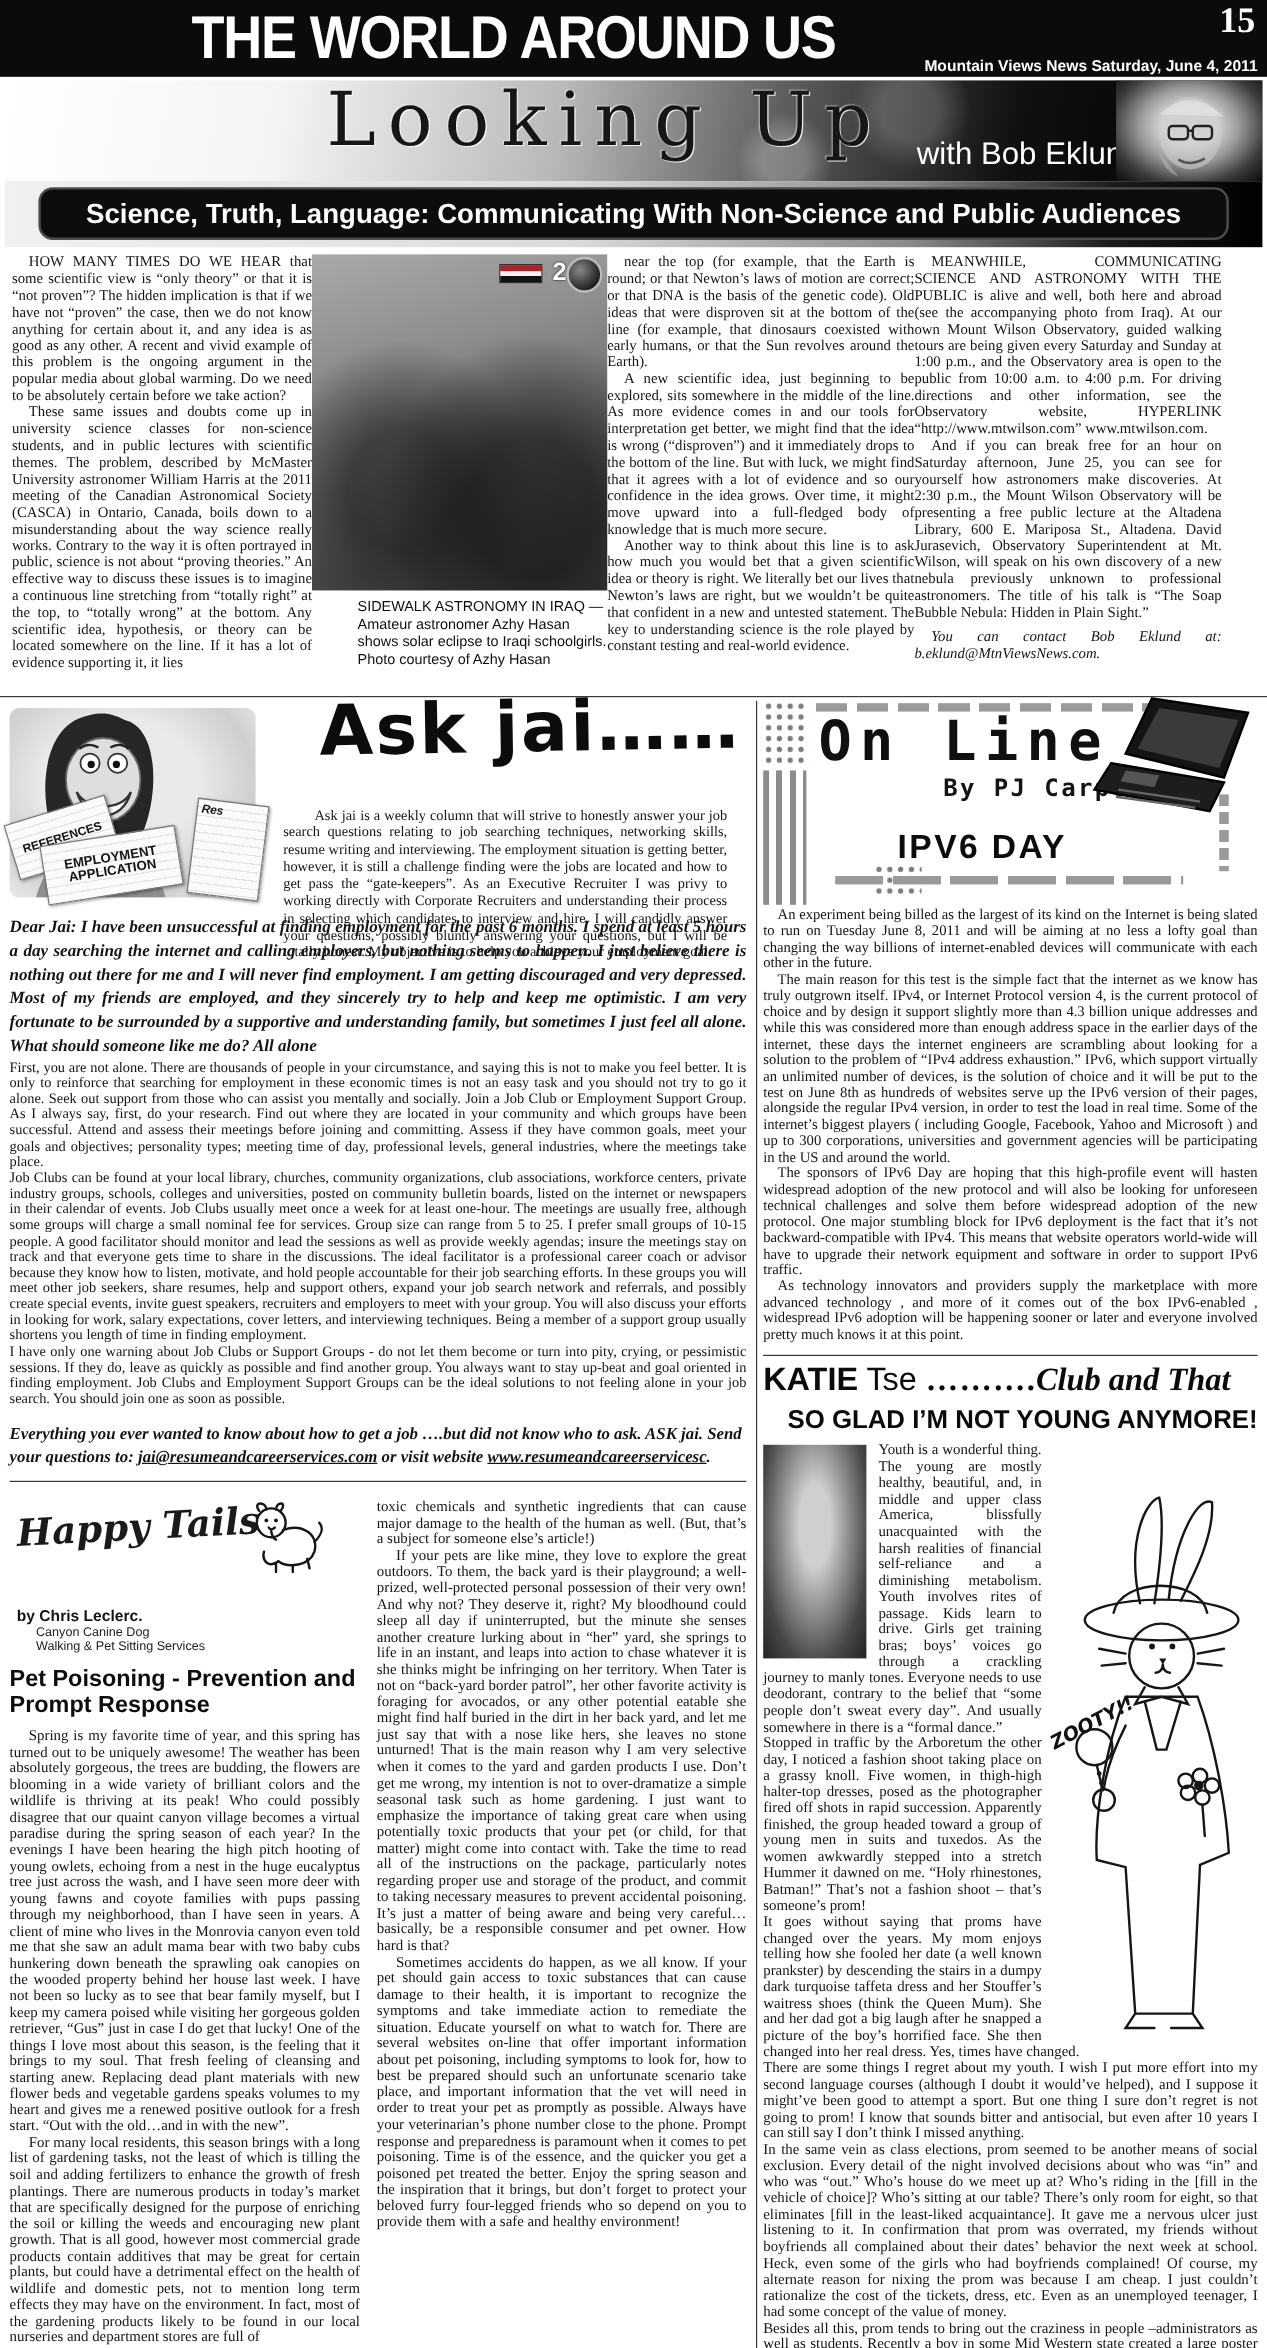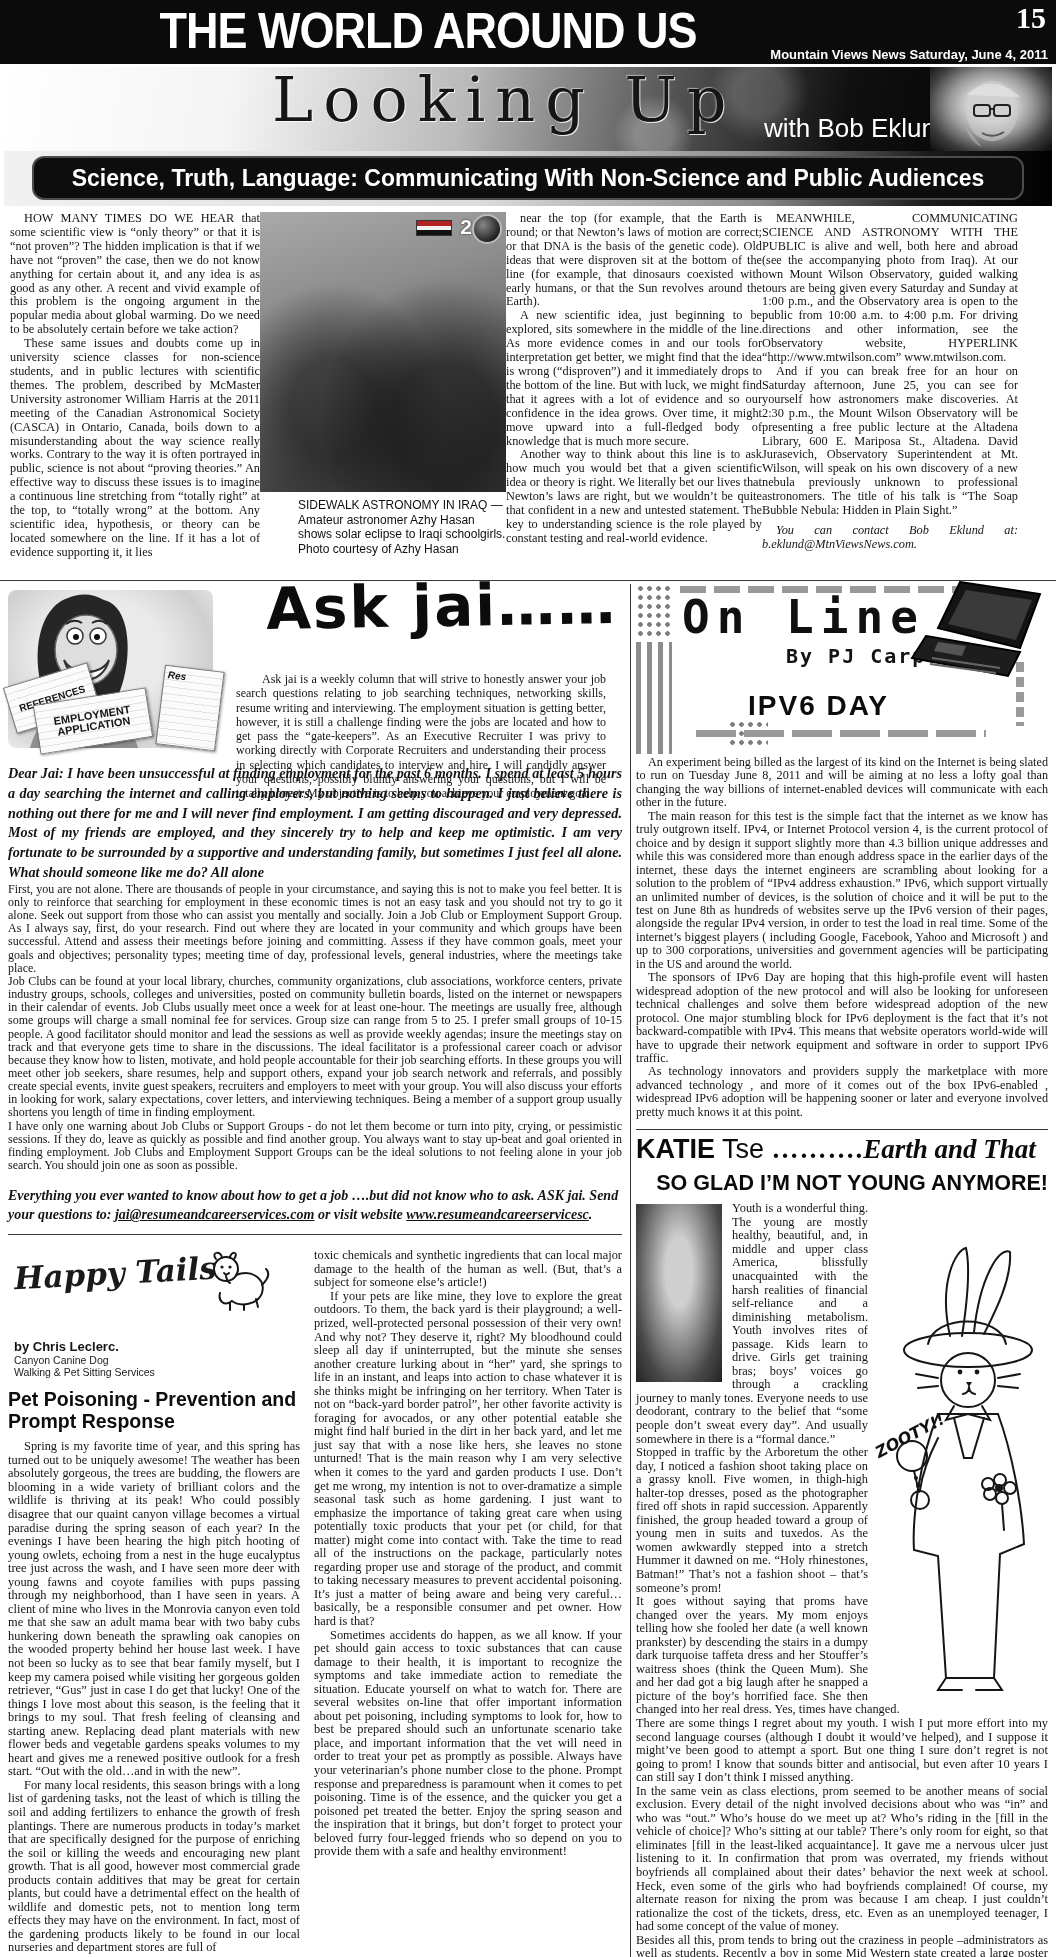--- a/index.html
+++ b/index.html
@@ -56,21 +56,21 @@
   .aj-footer{margin-top:14px;padding-bottom:10px;border-bottom:1.5px solid #3a3a3a;font:bold 14px/19px "Liberation Serif",serif;font-style:italic;}
   .lnk{text-decoration:underline;}
   
   .ht{position:relative;margin-top:8px;}
   .ht-colA{float:left;width:292px;}
   .ht-colB{float:right;width:308px;}
   .ht-logoblock{position:relative;height:88px;}
   .ht-logo{position:absolute;left:6px;top:6px;font:bold italic 31px "DejaVu Serif",serif;font-style:italic;color:#1a1a1a;transform:rotate(-3deg);}
   .ht-dog{position:absolute;right:28px;top:0;}
   .ht-by{font:bold 13px "Liberation Sans",sans-serif;margin:2px 0 0 6px;}
-  .ht-org{font:10.5px/12px "Liberation Sans",sans-serif;margin-left:6px;color:#222;}
+  .ht-org{font:10.5px/12px "Liberation Sans",sans-serif;margin-left:22px;color:#222;}
   .ht-headline{font:bold 19.5px/22px "Liberation Sans",sans-serif;margin:10px 0 8px 0;color:#0d0d0d;}
   .ht-body p{margin:0;font-size:12.4px;line-height:13.55px;text-align:justify;}
   .ht-body p.ind{text-indent:16px;}
   .ht-colB{font-size:12.4px;}
   
   .low-right{position:absolute;left:636px;top:584px;width:412px;}
   .ol-head{position:relative;height:172px;}
   .ol-dots{position:absolute;left:0;top:0;width:38px;height:56px;background-image:radial-gradient(#7d7d7d 2px,transparent 2.6px);background-size:9px 9px;}
   .ol-bars{position:absolute;left:0;top:58px;width:36px;height:112px;background:repeating-linear-gradient(to right,#8c8c8c 0 5px,transparent 5px 11px);}
   .ol-dashtop{position:absolute;left:44px;top:2px;width:300px;height:7px;background:repeating-linear-gradient(to right,#9a9a9a 0 26px,transparent 26px 34px);}
@@ -230,21 +230,21 @@
         <div class="ht-by">by Chris Leclerc.</div>
         <div class="ht-org">
           <span>Canyon Canine Dog</span><br>
           <span>Walking &amp; Pet Sitting Services</span>
         </div>
         <div class="ht-headline">Pet Poisoning - Prevention and Prompt Response</div>
         <p class="ind">Spring is my favorite time of year, and this spring has turned out to be uniquely awesome! The weather has been absolutely gorgeous, the trees are budding, the flowers are blooming in a wide variety of brilliant colors and the wildlife is thriving at its peak! Who could possibly disagree that our quaint canyon village becomes a virtual paradise during the spring season of each year? In the evenings I have been hearing the high pitch hooting of young owlets, echoing from a nest in the huge eucalyptus tree just across the wash, and I have seen more deer with young fawns and coyote families with pups passing through my neighborhood, than I have seen in years.  A client of mine who lives in the Monrovia canyon even told me that she saw an adult mama bear with two baby cubs hunkering down beneath the sprawling oak canopies on the wooded property behind her house last week. I have not been so lucky as to see that bear family myself, but I keep my camera poised while visiting her gorgeous golden retriever, “Gus” just in case I do get that lucky! One of the things I love most about this season, is the feeling that it brings to my soul. That fresh feeling of cleansing and starting anew. Replacing dead plant materials with new flower beds and vegetable gardens speaks volumes to my heart and gives me a renewed positive outlook for a fresh start. “Out with the old…and in with the new”.</p>
         <p class="ind">For many local residents, this season brings with a long list of gardening tasks, not the least of which is tilling the soil and adding fertilizers to enhance the growth of fresh plantings. There are numerous products in today’s market that are specifically designed for the purpose of enriching the soil or killing the weeds and encouraging new plant growth. That is all good, however most commercial grade products contain additives that may be great for certain plants, but could have a detrimental effect on the health of wildlife and domestic pets, not to mention long term effects they may have on the environment. In fact, most of the gardening products likely to be found in our local nurseries and department stores are full of</p>
       </div>
       <div class="ht-colB ht-body">
-        <p>toxic chemicals and synthetic ingredients that can local major damage to the health of the human as well. (But, that’s a subject for someone else’s article!)</p>
+        <p>toxic chemicals and synthetic ingredients that can cause major damage to the health of the human as well. (But, that’s a subject for someone else’s article!)</p>
         <p class="ind">If your pets are like mine, they love to explore the great outdoors. To them, the back yard is their playground; a well-prized, well-protected personal possession of their very own! And why not? They deserve it, right? My bloodhound could sleep all day if uninterrupted, but the minute she senses another creature lurking about in “her” yard, she springs to life in an instant, and leaps into action to chase whatever it is she thinks might be infringing on her territory. When Tater is not on “back-yard border patrol”, her other favorite activity is foraging for avocados, or any other potential eatable she might find half buried in the dirt in her back yard, and let me just say that with a nose like hers, she leaves no stone unturned! That is the main reason why I am very selective when it comes to the yard and garden products I use. Don’t get me wrong, my intention is not to over-dramatize a simple seasonal task such as home gardening. I just want to emphasize the importance of taking great care when using potentially toxic products that your pet (or child, for that matter) might come into contact with. Take the time to read all of the instructions on the package, particularly notes regarding proper use and storage of the product, and commit to taking necessary measures to prevent accidental poisoning. It’s just a matter of being aware and being very careful…basically, be a responsible consumer and pet owner.  How hard is that?</p>
         <p class="ind">Sometimes accidents do happen, as we all know. If your pet should gain access to toxic substances that can cause damage to their health, it is important to recognize the symptoms and take immediate action to remediate the situation. Educate yourself on what to watch for. There are several websites on-line that offer important information about pet poisoning, including symptoms to look for, how to best be prepared should such an unfortunate scenario take place, and important information that the vet will need in order to treat your pet as promptly as possible. Always have your veterinarian’s phone number close to the phone. Prompt response and preparedness is paramount when it comes to pet poisoning. Time is of the essence, and the quicker you get a poisoned pet treated the better. Enjoy the spring season and the inspiration that it brings, but don’t forget to protect your beloved furry four-legged friends who so depend on you to provide them with a safe and healthy environment!</p>
       </div>
     </section>
   </div>
 
   <div class="low-right">
 
     <section>
       <div class="ol-head">
@@ -269,21 +269,21 @@
       <div class="ol-body">
         <p>An experiment being billed as the largest of its kind on the Internet is being slated to run on Tuesday June 8, 2011 and will be aiming at no less a lofty goal than changing the way billions of internet-enabled devices will communicate with each other in the future.</p>
         <p>The main reason for this test is the simple fact that the internet as we know has truly outgrown itself. IPv4, or Internet Protocol version 4, is the current protocol of choice and by design it support slightly more than 4.3 billion unique addresses and while this was considered more than enough  address space in the earlier days of the internet, these days the internet engineers are scrambling about looking for a solution to the problem of  “IPv4 address exhaustion.” IPv6, which support virtually an unlimited number of devices, is the solution of choice and it will be put to the test  on June 8th as hundreds of websites serve up the IPv6 version of their pages, alongside the regular IPv4 version, in order to test the load in real time. Some of the internet’s biggest players ( including Google, Facebook, Yahoo and Microsoft ) and up to 300 corporations, universities and government agencies will be participating in the US and around the world.</p>
         <p>The sponsors of IPv6 Day are hoping that this high-profile event will hasten widespread adoption of the new protocol and will also be looking for unforeseen technical challenges and solve them before widespread adoption of the new protocol. One major stumbling block for IPv6 deployment is the fact that it’s not backward-compatible with IPv4. This means that website operators world-wide will have to upgrade their network equipment and software in order to support IPv6 traffic.</p>
         <p>As technology innovators and providers supply the marketplace with more advanced technology , and more of it comes out of the box IPv6-enabled , widespread IPv6 adoption will be happening sooner or later and everyone involved pretty much knows it at this point.</p>
       </div>
     </section>
 
     <section class="kt">
       <div class="kt-header">
-        <span>KATIE</span><span class="tse"> Tse </span><span class="dots">……….</span><span class="tat">Earth and That</span>
+        <span>KATIE</span><span class="tse"> Tse </span><span class="dots">……….</span><span class="tat">Club and That</span>
       </div>
       <div class="kt-headline">SO GLAD I’M NOT YOUNG ANYMORE!</div>
       <div class="kt-body">
         <div class="kt-photo"></div>
         <div class="kt-rabbit">
           <div class="zooty">ZOOTY!!</div>
           <svg width="172" height="458" viewBox="0 0 172 458">
             <path d="M74,98 C62,44 80,12 90,10 C95,32 90,72 86,98" class="ln"></path>
             <path d="M98,94 C104,38 124,8 134,14 C136,42 118,76 108,96" class="ln"></path>
             <ellipse cx="92" cy="112" rx="64" ry="17" class="ln"></ellipse>

